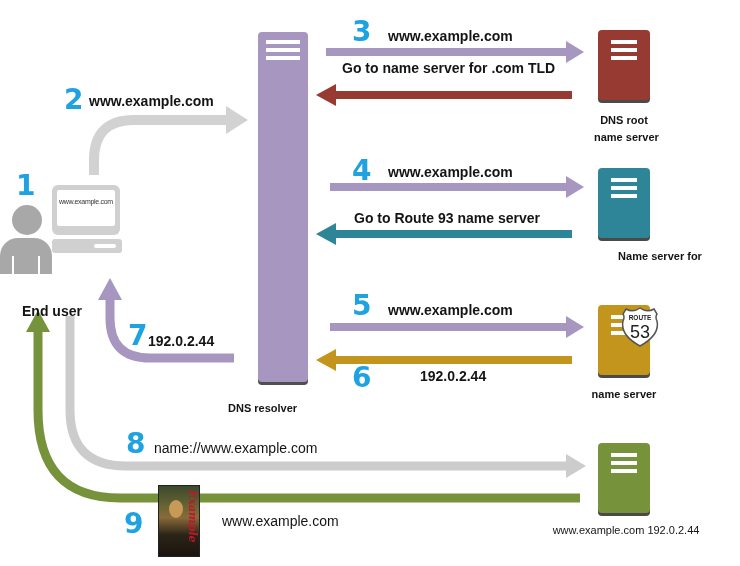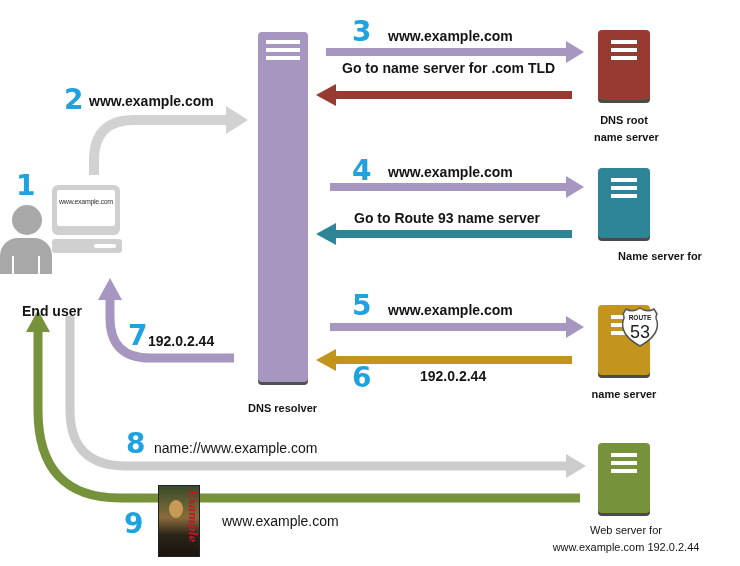--- a/index.html
+++ b/index.html
@@ -84,21 +84,21 @@
 <div class="num" style="left:64px;top:86px;">2</div>
 <div class="lbl" style="left:89px;top:93px;">www.example.com</div>
 
 <div class="resolver">
   <div class="bars">
       <span></span>
       <span></span>
       <span></span>
     </div>
 </div>
-<div class="cap" style="left:248px;top:400px;">DNS resolver</div>
+<div class="cap" style="left:228px;top:400px;">DNS resolver</div>
 
 <div class="num" style="left:352px;top:18px;">3</div>
 <div class="lbl" style="left:388px;top:28px;">www.example.com</div>
 <div class="lbl" style="left:342px;top:60px;">Go to name server for .com TLD</div>
 <div class="srv" style="left:598px;top:30px;width:52px;height:70px;background:#963a32;">
   <div class="bars">
       <span></span>
       <span></span>
       <span></span>
     </div>
@@ -148,21 +148,20 @@
 <div class="num" style="left:126px;top:430px;">8</div>
 <div class="lbl" style="left:154px;top:440px;font-weight:normal;">name://www.example.com</div>
 <div class="srv" style="left:598px;top:443px;width:52px;height:70px;background:#76923b;">
   <div class="bars">
       <span></span>
       <span></span>
       <span></span>
     </div>
 </div>
 <div class="cap" style="left:514px;top:522px;width:224px;font-weight:normal;">
-  <div>Web server for</div>
   <div>www.example.com 192.0.2.44</div>
 </div>
 
 <div class="num" style="left:124px;top:510px;">9</div>
 <div class="mona">
   <div class="face"></div>
   <div class="script">Example</div>
 </div>
 <div class="lbl" style="left:222px;top:513px;font-weight:normal;">
   <div>www.example.com</div>

